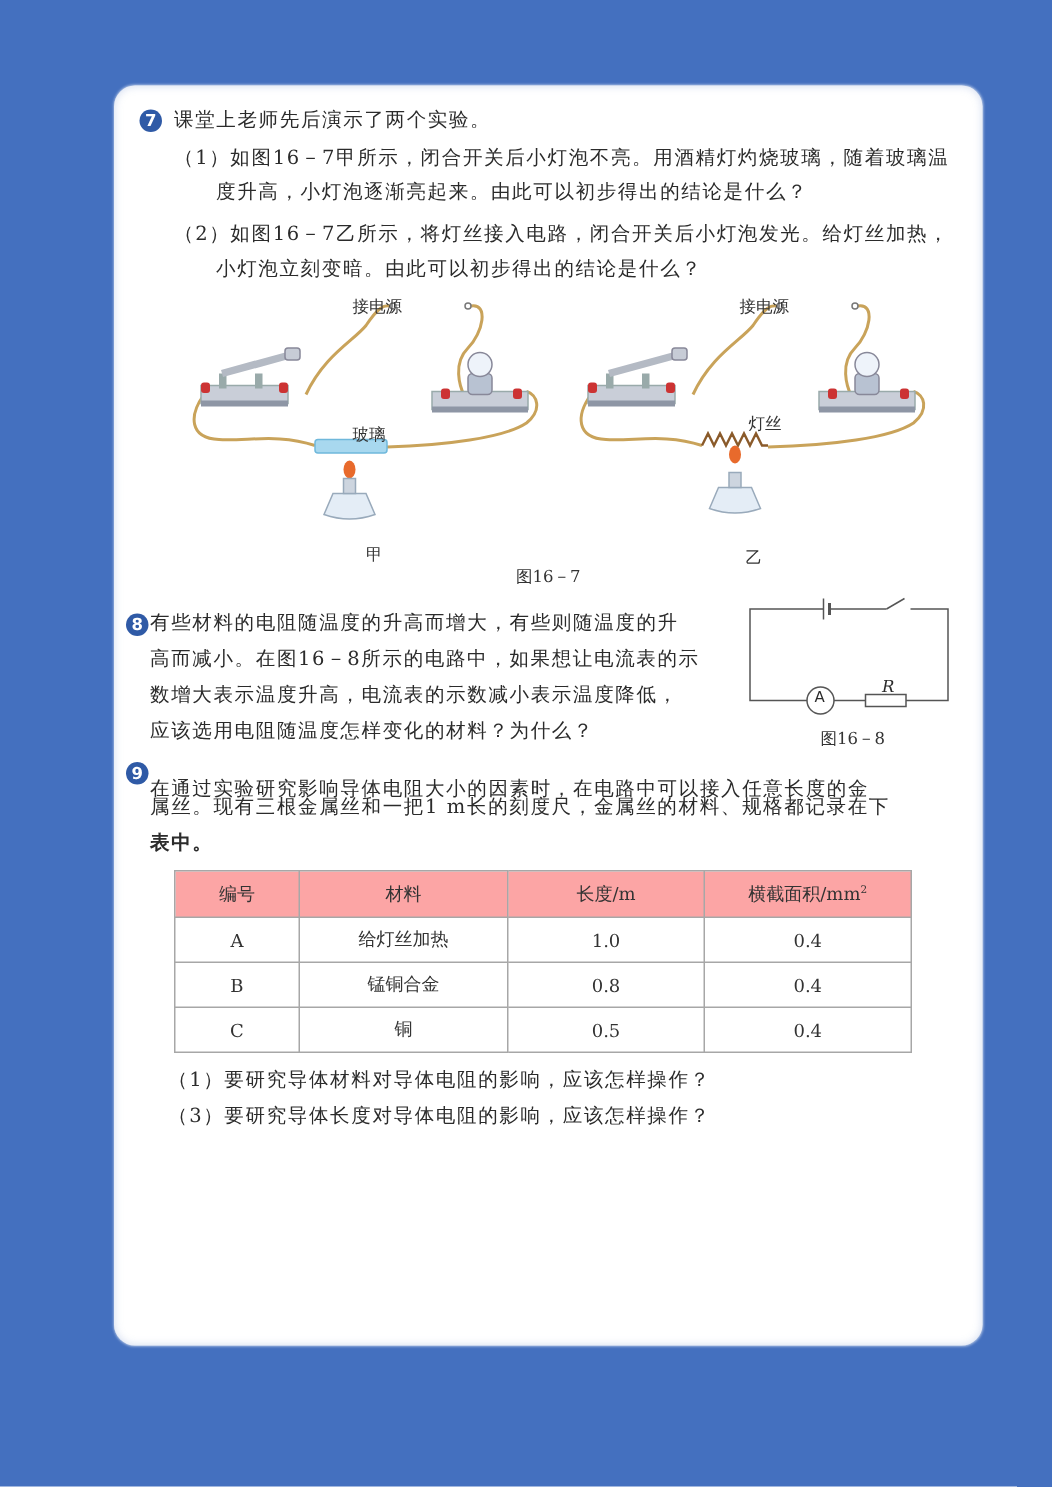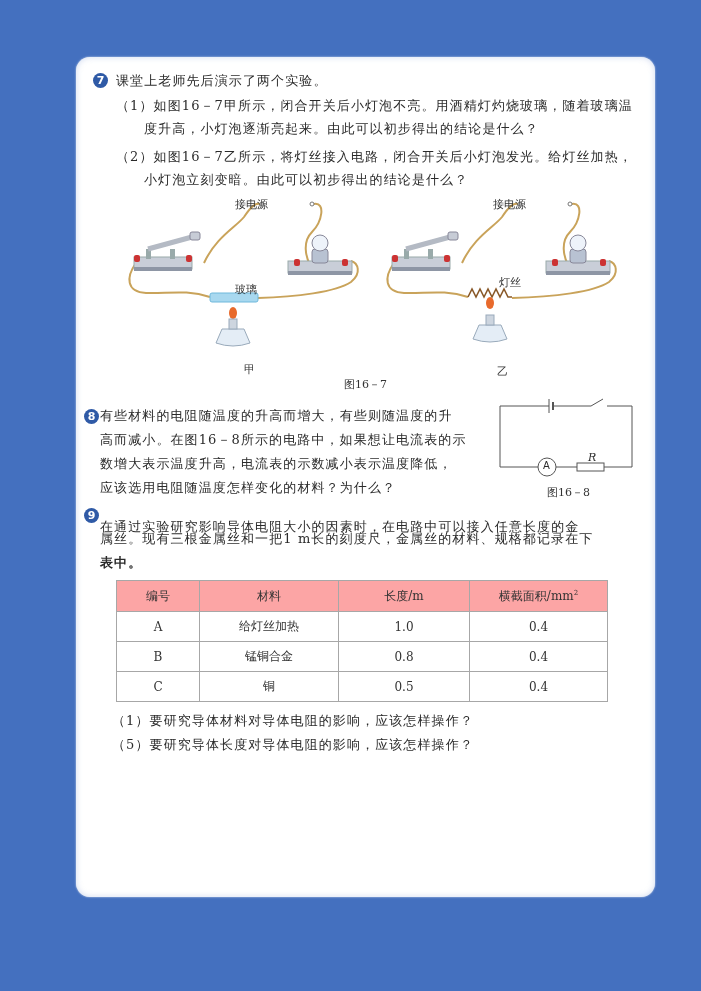--- a/index.html
+++ b/index.html
@@ -171,14 +171,14 @@
       <tr>
         <td>C</td>
         <td>铜</td>
         <td>0.5</td>
         <td>0.4</td>
       </tr>
     </tbody>
   </table>
 
   <div class="line" style="left:36px; top:655px;">（1）要研究导体材料对导体电阻的影响，应该怎样操作？</div>
-  <div class="line" style="left:36px; top:679px;">（5）要研究导体长度对导体电阻的影响，应该怎样操作？</div>
+  <div class="line" style="left:36px; top:679px;">（3）要研究导体长度对导体电阻的影响，应该怎样操作？</div>
 </div>
 
 </body></html>

